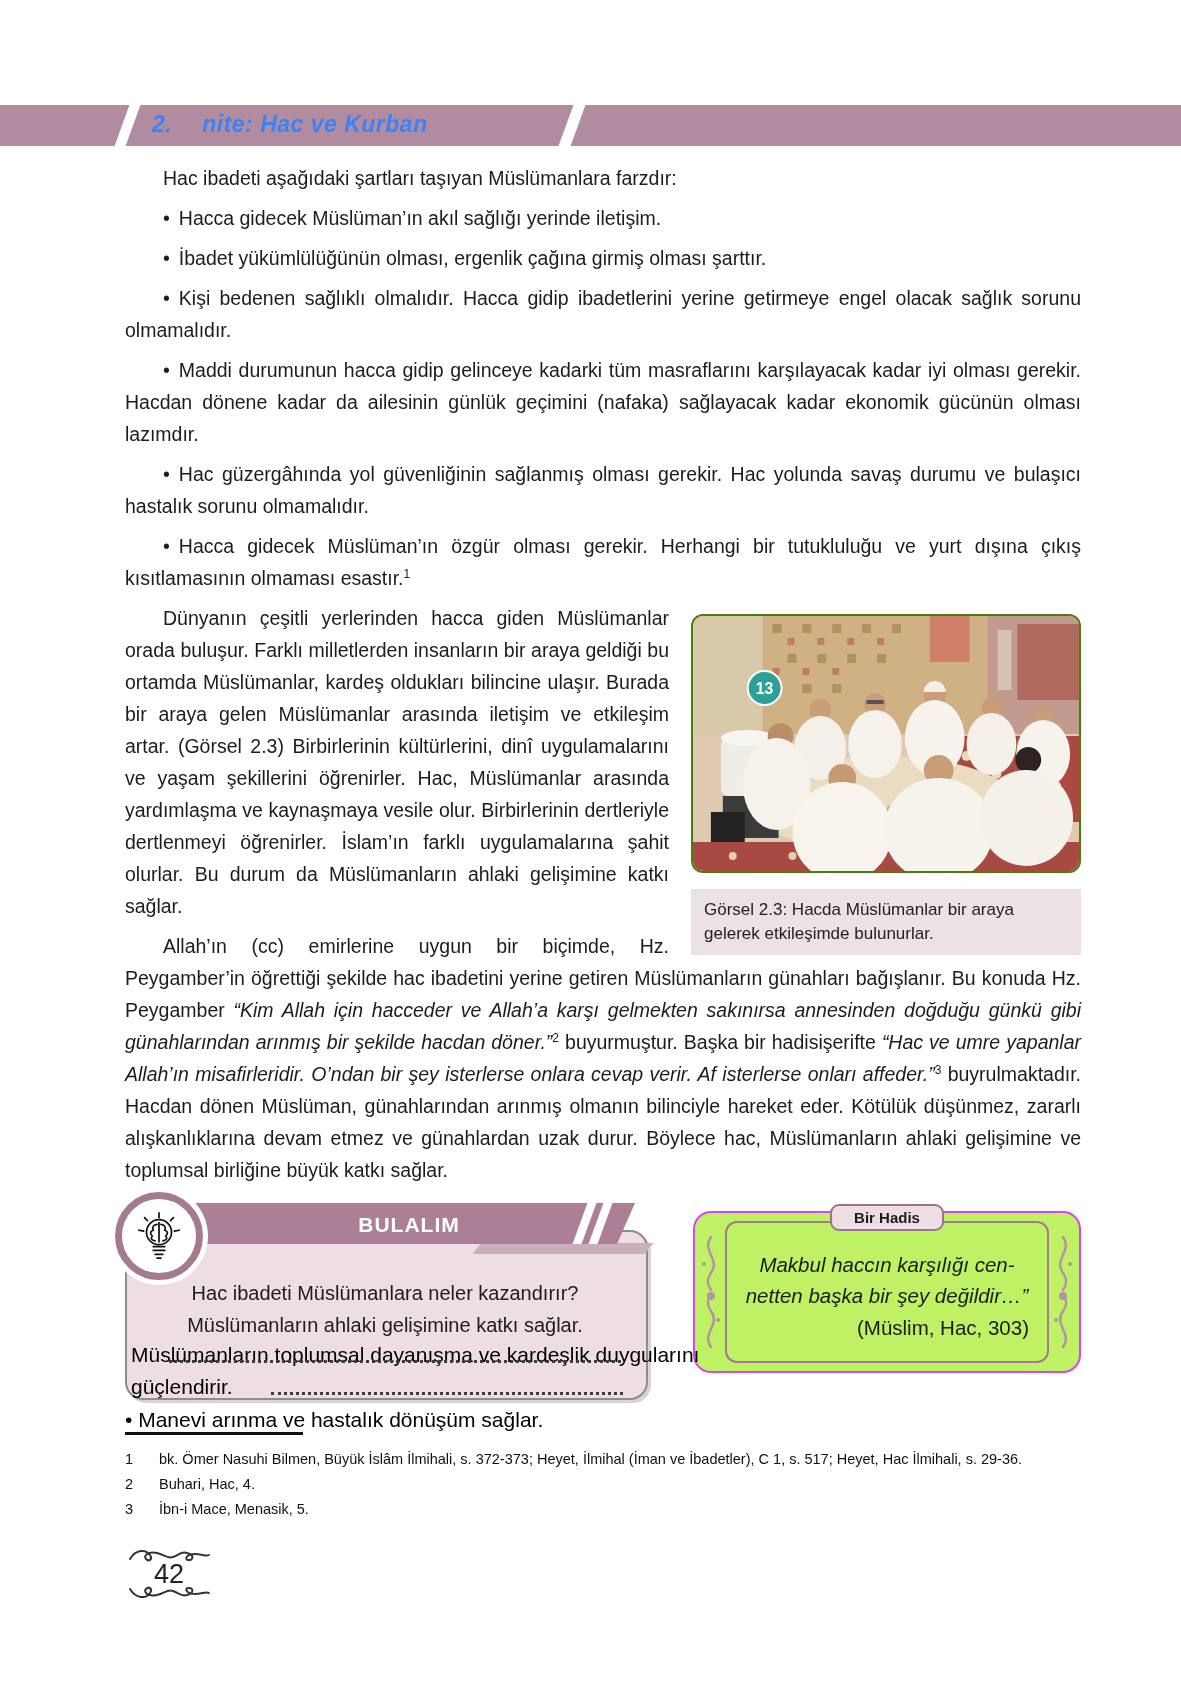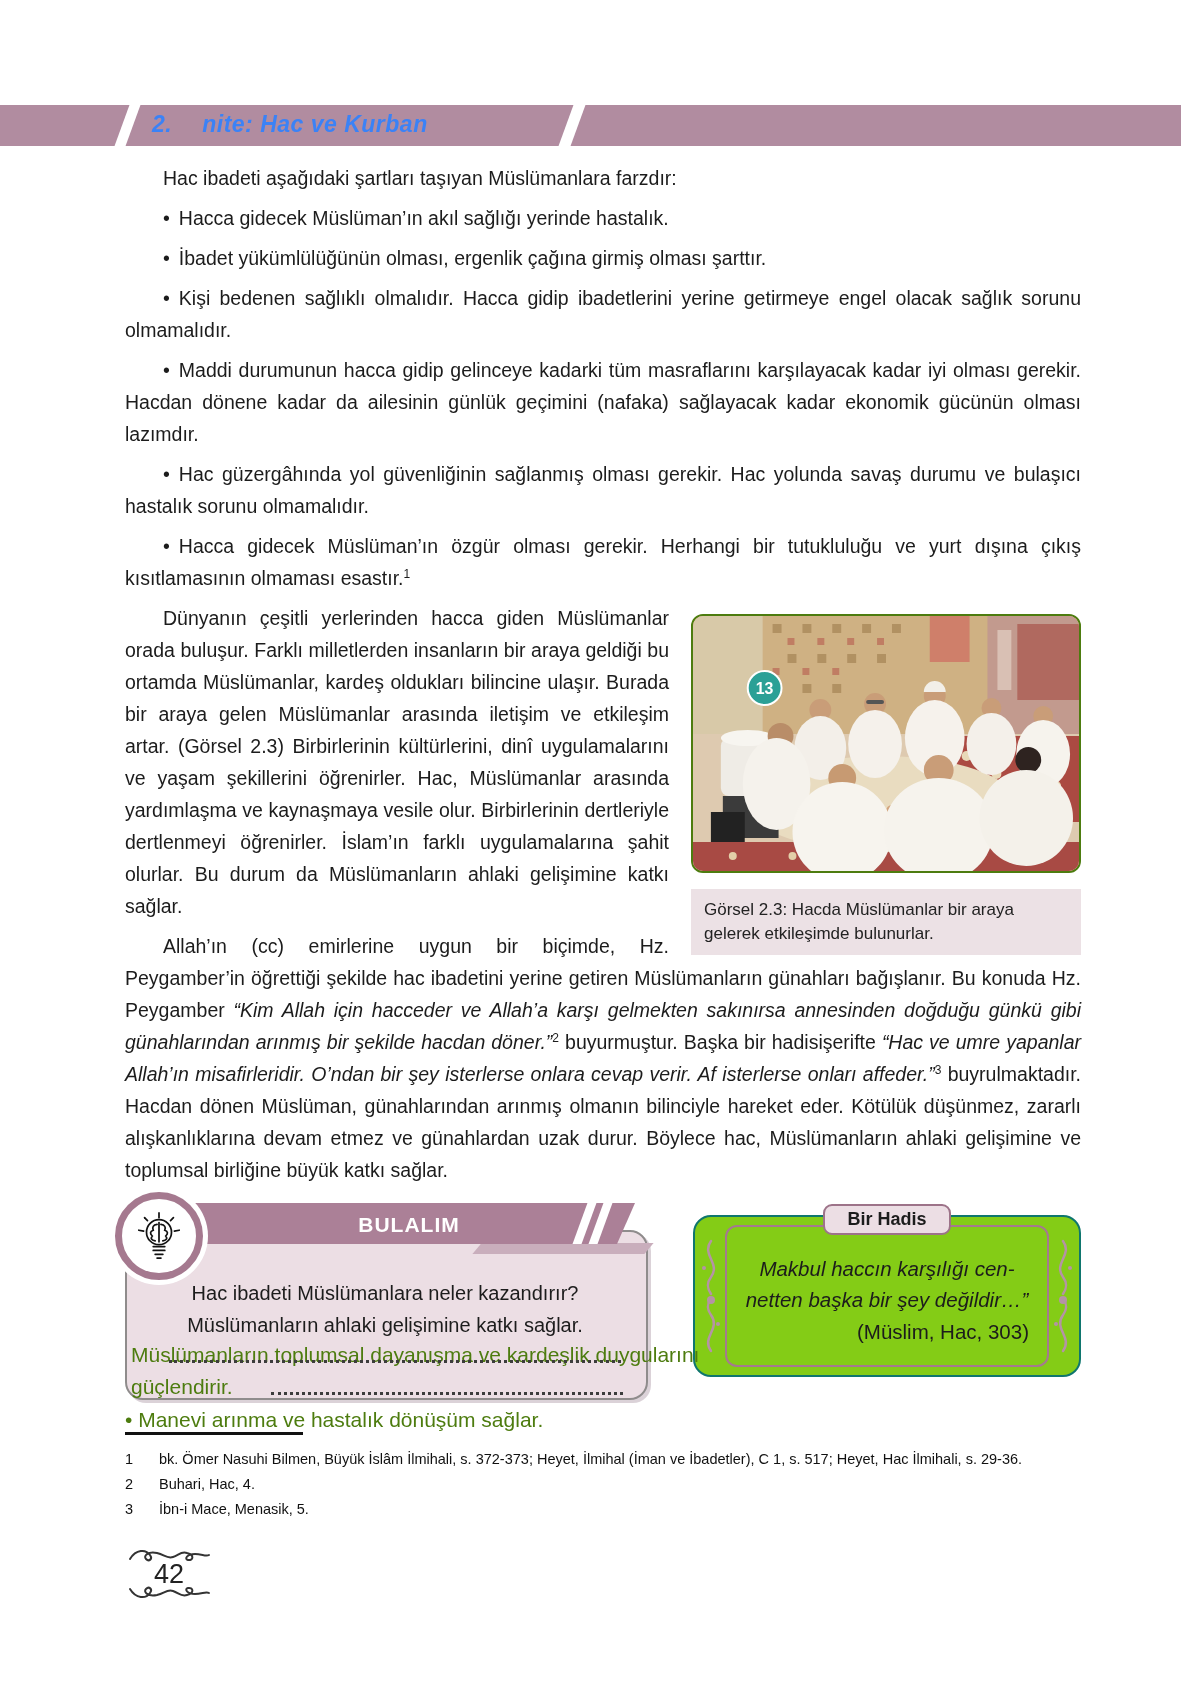--- a/index.html
+++ b/index.html
@@ -47,34 +47,34 @@
   .ws1{right:30px;} .ws2{right:46px;}
   .bar-under{position:absolute;top:43px;left:352px;width:172px;height:11px;background:#c9aebc;
         transform:skewX(-40deg);z-index:2;}
   .bar-title{position:absolute;top:10px;left:0;width:452px;text-align:center;color:#fff;
         font-weight:bold;font-size:21px;letter-spacing:1px;}
   .bulb-badge{position:absolute;top:-8px;left:-10px;width:74px;height:74px;border-radius:50%;
         background:#fff;border:7px solid #a5798f;box-shadow:0 0 0 5px #fff;z-index:4;
         display:flex;align-items:center;justify-content:center;}
   .bulalim-q{position:absolute;top:82px;left:30px;width:460px;text-align:center;font-size:20px;z-index:5;}
   .bulalim-a{position:absolute;top:114px;left:30px;width:460px;text-align:center;font-size:20px;z-index:5;}
-  .red-line{position:absolute;color:#4d7c0f;font-size:21px;white-space:nowrap;z-index:6;}
+  .red-line{position:absolute;color:#000000;font-size:21px;white-space:nowrap;z-index:6;}
   .red1{top:143px;left:6px;}
   .red2{top:175px;left:6px;}
   .red3{top:208px;left:0px;}
   .dotline{position:absolute;border-bottom:3px dotted #3c3c3c;z-index:7;}
   .dot1{top:160px;left:44px;width:452px;}
   .dot2{top:192px;left:146px;width:352px;}
 
   
   .hadis{position:absolute;right:0;top:8px;width:388px;}
   .hadis-tab{position:relative;z-index:3;width:max-content;margin:0 auto -20px auto;
         background:#ecdee4;border:2px solid #9d7389;border-radius:9px;padding:3px 22px;
-        font-weight:bold;font-size:18px;}
-  .hadis-outer{position:relative;height:158px;border:2px solid #0f766e;border-radius:18px;background:#84cc16;}
+        font-weight:bold;font-size:15px;}
+  .hadis-outer{position:relative;height:158px;border:2px solid #d946ef;border-radius:18px;background:#bef264;}
   .hadis-inner{position:absolute;inset:8px 30px;border:2px solid #a5798f;border-radius:12px;}
   .hadis-orn{position:absolute;top:50%;transform:translateY(-50%);}
   .orn-l{left:4px;} .orn-r{right:4px;transform:translateY(-50%) scaleX(-1);}
   .hadis-content{position:absolute;inset:8px 30px;padding:28px 14px 6px 14px;text-align:center;
         font-size:20.5px;line-height:31px;}
   .hadis-quote{font-style:italic;}
   .hadis-cite{text-align:right;padding-right:6px;font-style:normal;margin-top:1px;}
 
   
   .footnotes{position:absolute;top:1432px;left:125px;width:956px;font-size:14.5px;line-height:25px;color:#111;}
@@ -97,21 +97,21 @@
     <div class="slash slash-l"></div>
     <div class="slash slash-r"></div>
   </div>
   <div class="banner-title">
     <span class="num">2.</span><span>nite: Hac ve Kurban</span>
   </div>
 
   <div class="main">
     <p class="indent"><span>Hac ibadeti aşağıdaki şartları taşıyan Müslümanlara farzdır:</span></p>
 
-    <p class="indent"><span class="bullet-char">•</span><span>Hacca gidecek Müslüman’ın akıl sağlığı yerinde hastalık.</span></p>
+    <p class="indent"><span class="bullet-char">•</span><span>Hacca gidecek Müslüman’ın akıl sağlığı yerinde iletişim.</span></p>
     <p class="indent"><span class="bullet-char">•</span><span>İbadet yükümlülüğünün olması, ergenlik çağına girmiş olması şarttır.</span></p>
     <p class="indent"><span class="bullet-char">•</span><span>Kişi bedenen sağlıklı olmalıdır. Hacca gidip ibadetlerini yerine getirmeye engel olacak sağlık sorunu olmamalıdır.</span></p>
     <p class="indent"><span class="bullet-char">•</span><span>Maddi durumunun hacca gidip gelinceye kadarki tüm masraflarını karşılayacak kadar iyi olması gerekir. Hacdan dönene kadar da ailesinin günlük geçimini (nafaka) sağlayacak kadar ekonomik gücünün olması lazımdır.</span></p>
     <p class="indent"><span class="bullet-char">•</span><span>Hac güzergâhında yol güvenliğinin sağlanmış olması gerekir. Hac yolunda savaş durumu ve bulaşıcı hastalık sorunu olmamalıdır.</span></p>
     <p class="indent"><span class="bullet-char">•</span><span>Hacca gidecek Müslüman’ın özgür olması gerekir. Herhangi bir tutukluluğu ve yurt dışına çıkış kısıtlamasının olmaması esastır.</span><sup>1</sup></p>
 
     <figure class="photo-fig">
       <div class="photo-frame">
         <svg viewBox="0 0 388 255" preserveAspectRatio="none">
 

